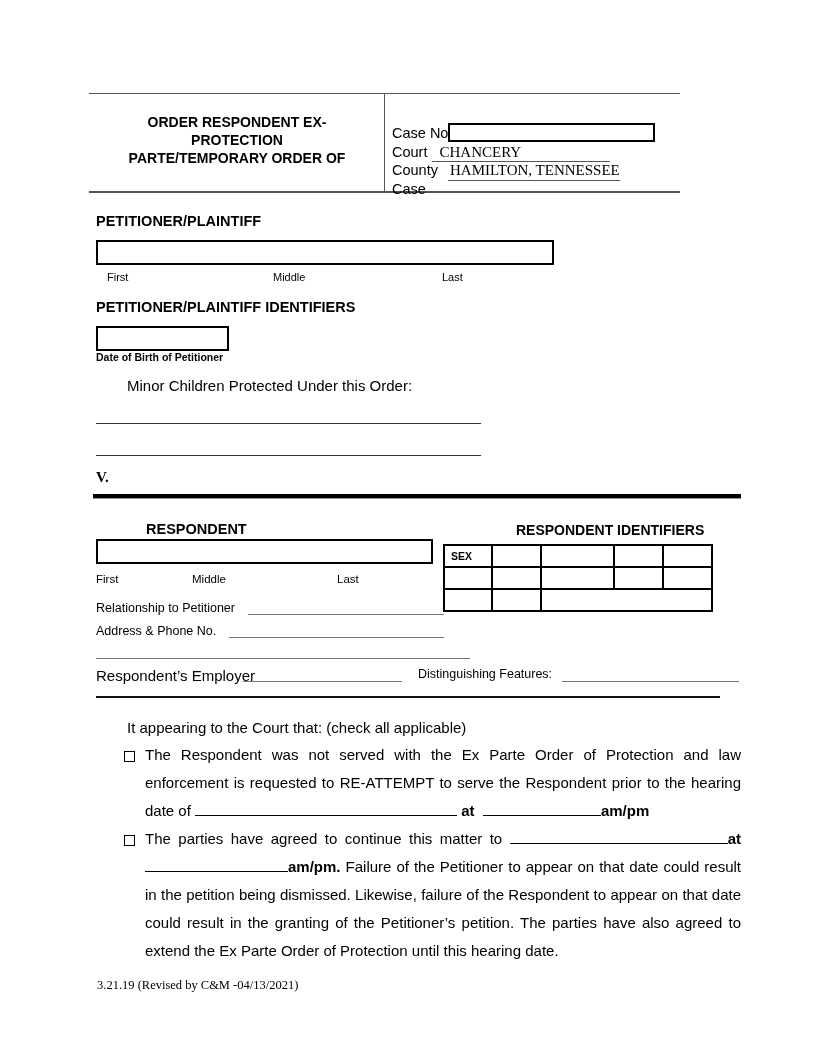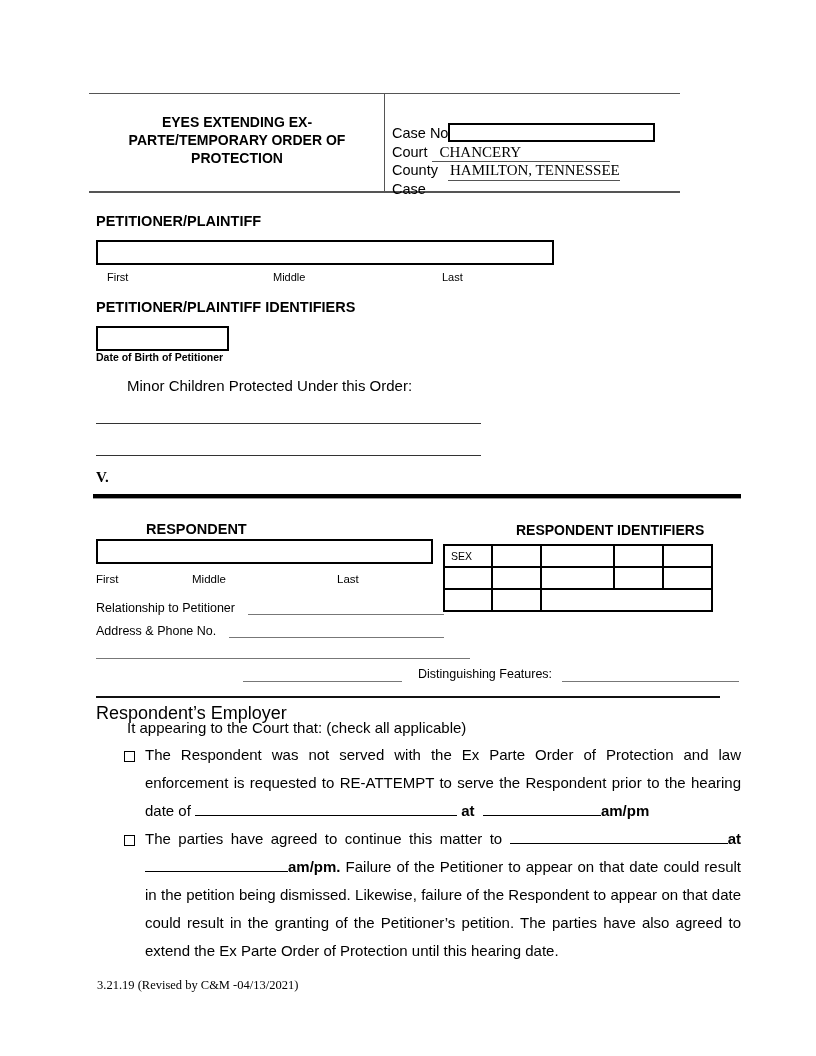--- a/index.html
+++ b/index.html
@@ -18,38 +18,38 @@
   .u-fill { display:inline-block; border-bottom:1px solid #555; }
   .section-h { font-weight:bold; font-size:14.5px; }
   .box { position:absolute; border:2px solid #000; background:#fff; }
   .small { font-size:11px; }
   .tiny { font-size:10.5px; }
   .body14 { font-size:15px;margin-left:31px; }
   .line { position:absolute; border-top:1px solid #333; height:0; }
   .thick { position:absolute; height:4px; background:#000; border-bottom:1px solid #999; }
   
   .idtable { position:absolute; left:443px; top:544px; border-collapse:collapse; }
-  .idtable td { border:2px solid #000; height:20px; padding:0 0 0 6px; font-size:10.5px; font-weight:normal; vertical-align:middle; }
+  .idtable td { border:2px solid #000; height:20px; padding:0 0 0 6px; font-size:10.5px; font-weight:bold; vertical-align:middle; }
   .para { position:absolute; left:145px; width:596px; font-size:15px; line-height:28px; text-align:justify; }
   .blank { display:inline-block; border-bottom:1.5px solid #000; height:14px; vertical-align:baseline; }
   .chk { position:absolute; width:9px; height:9px; border:1.3px solid #000; }
   .footer { left:97px; top:978px; font-family:"Liberation Serif", serif; font-size:12.5px; }
   .bold { font-weight:bold; }
 </style>
 </head>
 <body>
 
 <div class="hrule hdr-top"></div>
 <div class="abs hdr-vline"></div>
 <div class="hrule hdr-bottom"></div>
 
 <div class="abs hdr-title">
-  <div>EYES EXTENDING EX-</div>
+  <div>ORDER RESPONDENT EX-</div>
+  <div>PROTECTION</div>
   <div>PARTE/TEMPORARY ORDER OF</div>
-  <div>PROTECTION</div>
 </div>
 
 <div class="abs hdr-right">
   <div>
     <span>Case No</span><span class="case-box"></span>
   </div>
   <div>
     <span>Court</span>
     <span class="u-fill" style="width:178px;"><span class="serif-fill" style="padding-left:8px;">CHANCERY</span></span>
   </div>
@@ -84,21 +84,21 @@
 <div class="abs" style="left:96px; top:573px; font-size:11.5px;">First</div>
 <div class="abs" style="left:192px; top:573px; font-size:11.5px;">Middle</div>
 <div class="abs" style="left:337px; top:573px; font-size:11.5px;">Last</div>
 
 <div class="abs" style="left:96px; top:601px; font-size:12.5px;">Relationship to Petitioner</div>
 <div class="line" style="left:248px; top:614px; width:196px; border-top-color:#777;"></div>
 <div class="abs" style="left:96px; top:624px; font-size:12.5px;">Address &amp; Phone No.</div>
 <div class="line" style="left:229px; top:637px; width:215px; border-top-color:#777;"></div>
 <div class="line" style="left:96px; top:658px; width:374px; border-top-color:#777;"></div>
 
-<div class="abs" style="left:96px; top:667px; font-size:18px;margin-top:36px;">Respondent’s Employer</div>
+<div class="abs" style="left:96px; top:667px; font-size:15px;">Respondent’s Employer</div>
 <div class="line" style="left:243px; top:681px; width:159px; border-top-color:#777;"></div>
 <div class="abs" style="left:418px; top:667px; font-size:12.5px;">Distinguishing Features:</div>
 <div class="line" style="left:562px; top:681px; width:177px; border-top-color:#777;"></div>
 <div class="line" style="left:96px; top:696px; width:624px; border-top:2px solid #111;"></div>
 
 <div class="abs section-h" style="left:481px; top:522px; font-size:14px;padding-left:35px;">RESPONDENT IDENTIFIERS</div>
 <table class="idtable">
   <tbody>
       <tr>
     <td style="width:40px;">SEX</td>

